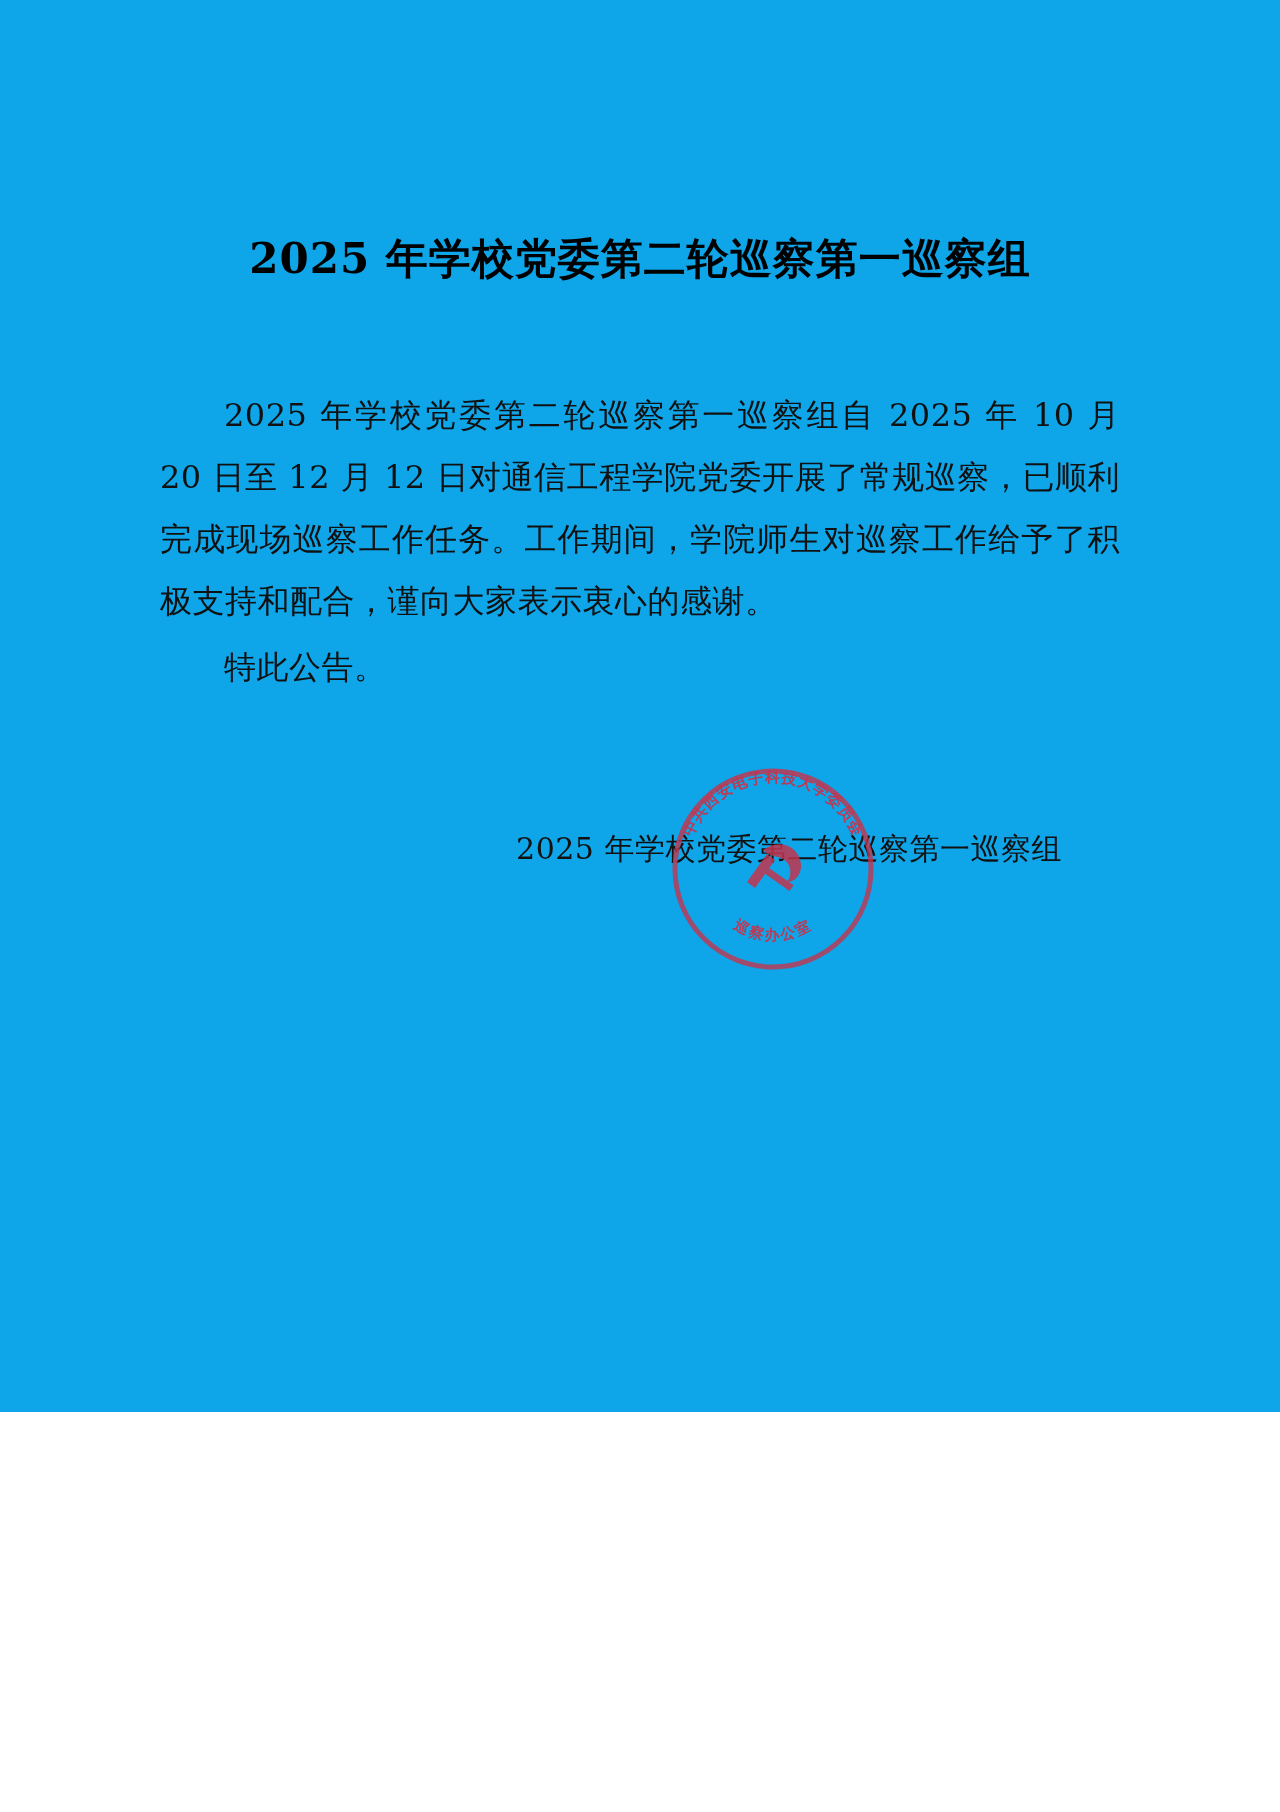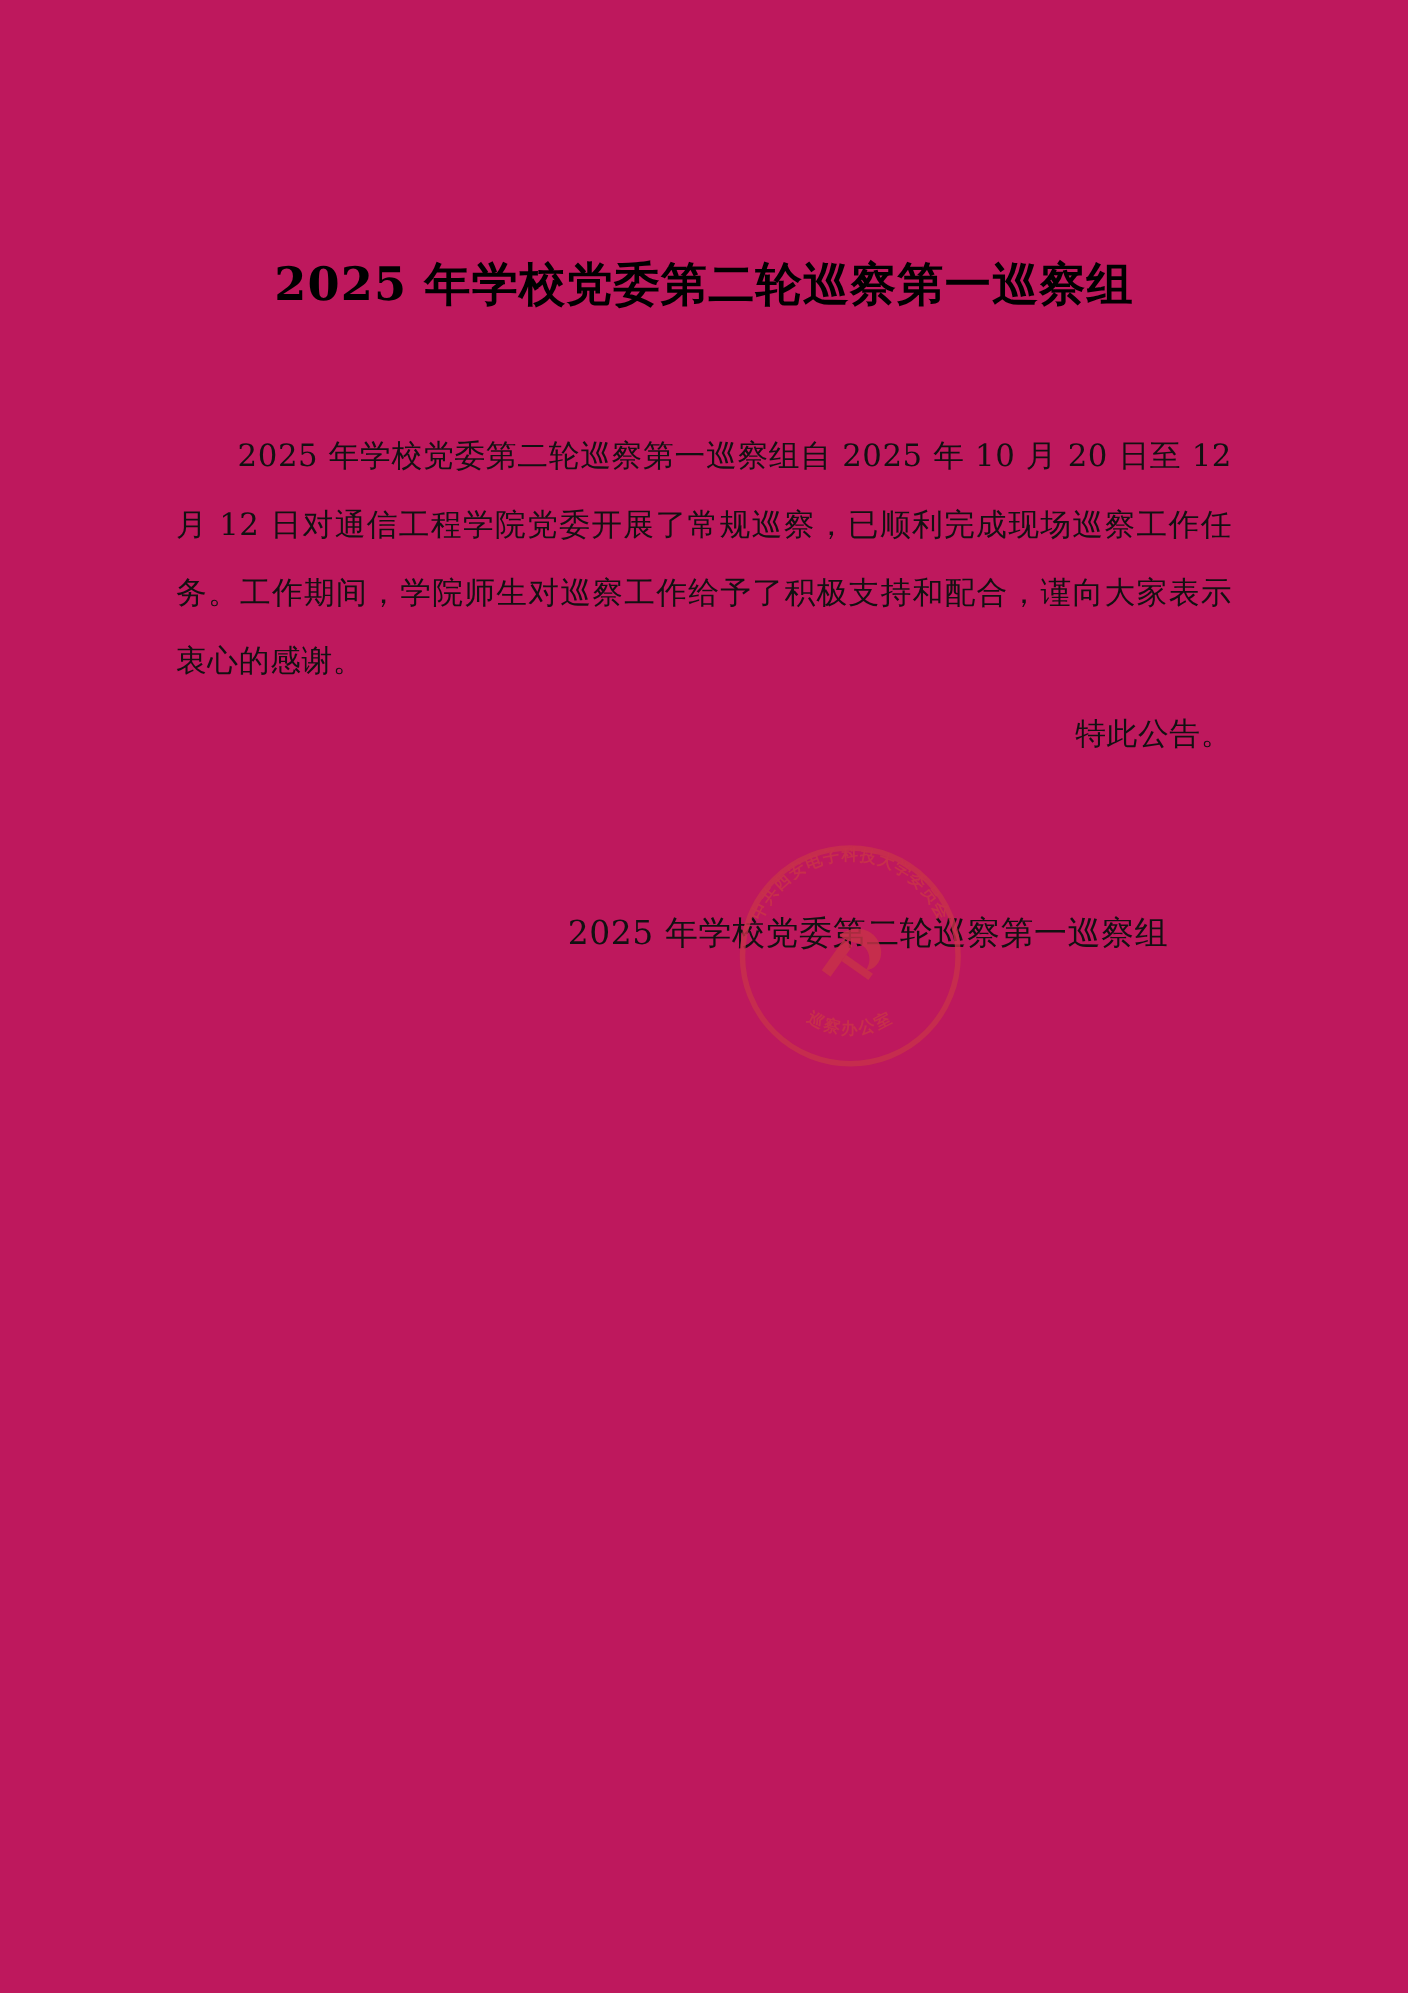--- a/index.html
+++ b/index.html
@@ -12,22 +12,22 @@
     width: 1280px;
     height: 1812px;
     font-family: "DejaVu Serif", "Liberation Serif", serif;
     color: #0b0b0b;
     position: relative;
     overflow: hidden;
   }
   .page {
     position: relative;
     width: 1280px;
-    height: 1812px;
-    background: #be185d;
+    height: 1412px;
+    background: #0ea5e9;
   }
   .doc-body {
     position: absolute;
     left: 160px;
     top: 0;
     width: 960px;
     height: 1812px;
   }
   .title-block {
     margin-top: 222px;
@@ -39,31 +39,31 @@
     font-size: 42px;
     line-height: 74px;
     letter-spacing: 1px;
     color: #000;
     white-space: nowrap;
   }
   .body-block {
     margin-top: 88px;
   }
   .para {
-    font-size: 28px;
+    font-size: 32px;
     line-height: 62px;
     text-align: justify;
     text-justify: inter-ideograph;
     letter-spacing: 0.5px;
     text-indent: 2em;
     color: #111;
     margin: 0 0 4px 0;
   }
   .para.short {
-    text-align: right;
+    text-align: left;
   }
   .sign-block {
     margin-top: 118px;
     position: relative;
   }
   .sign-line {
     font-size: 30px;
     line-height: 66px;
     letter-spacing: 0.5px;
     text-align: right;

